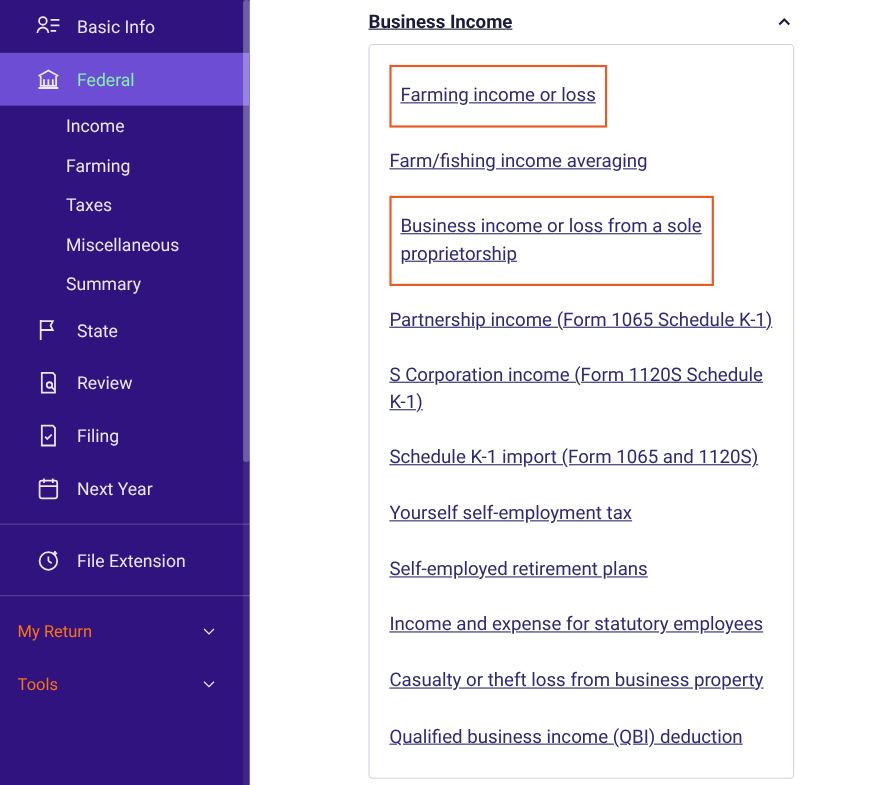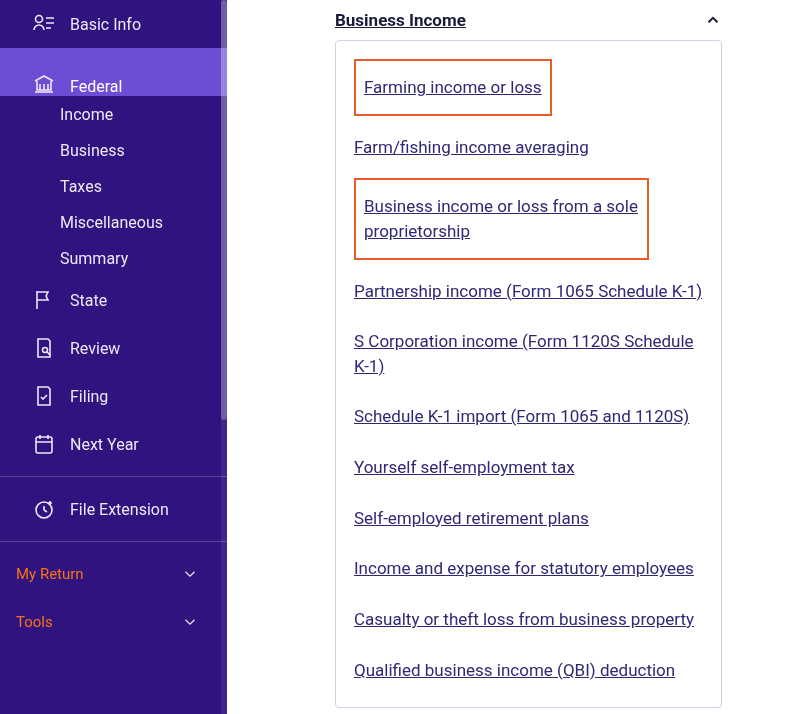--- a/index.html
+++ b/index.html
@@ -39,22 +39,21 @@
       display: flex;
       align-items: center;
       height: 48px;
       padding-left: 32px;
       font-size: 16px;
       cursor: pointer;
       color: #ece8f6;
     }
     .nav-item.active {
       background: #6c4dd4;
-      color: #ffffff;
-      align-items: flex-end;
+      color: #86efac;
     }
     .nav-item .icon {
       width: 24px;
       height: 24px;
       flex-shrink: 0;
       margin-right: 14px;
       display: flex;
       align-items: center;
       justify-content: center;
     }
@@ -157,21 +156,21 @@
           <path d="M3 20h18"></path>
         </svg>
     </span>
     <span>Federal</span>
   </div>
 
   <div class="sub-item">
       <span>Income</span>
     </div>
   <div class="sub-item">
-      <span>Business</span>
+      <span>Farming</span>
     </div>
   <div class="sub-item">
       <span>Taxes</span>
     </div>
   <div class="sub-item">
       <span>Miscellaneous</span>
     </div>
   <div class="sub-item">
       <span>Summary</span>
     </div>

